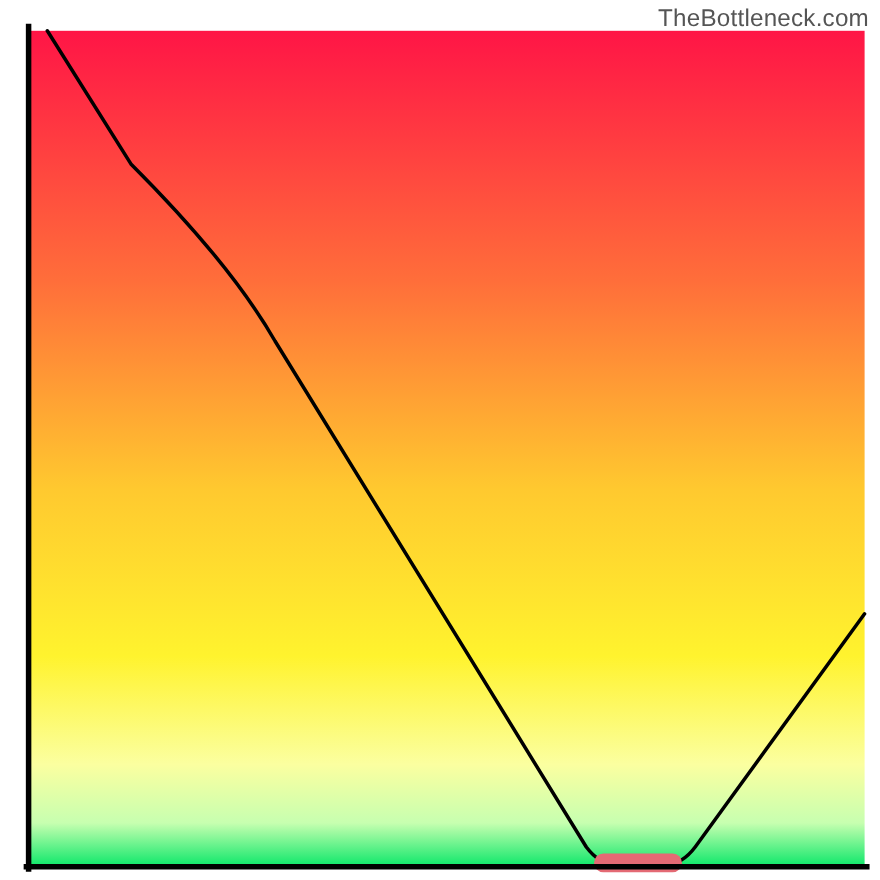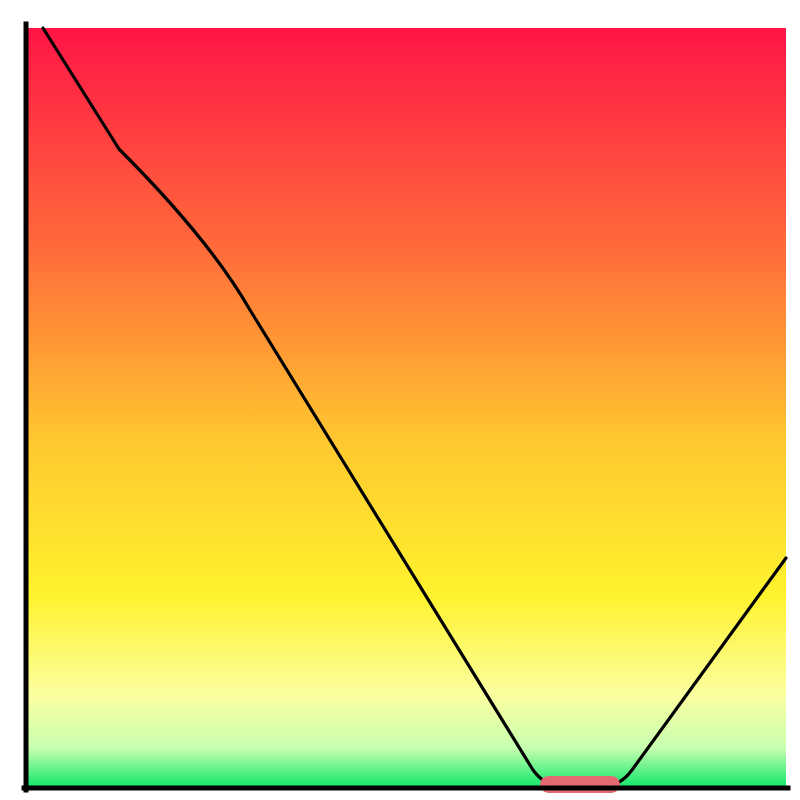--- a/index.html
+++ b/index.html
@@ -26,20 +26,21 @@
     z-index: 20;
   }
   svg {
     display: block;
   }
 </style>
 </head>
 <body>
 
 <div class="container">
+  <div class="watermark">TheBottleneck.com</div>
 
   <svg width="800" height="800" viewBox="0 0 800 800">
     <defs>
       <linearGradient id="bg-grad" x1="0" y1="0" x2="0" y2="1">
         <stop offset="0%" stop-color="#ff1546"></stop>
         <stop offset="30%" stop-color="#ff6e3a"></stop>
         <stop offset="55%" stop-color="#ffc92f"></stop>
         <stop offset="75%" stop-color="#fff32e"></stop>
         <stop offset="88%" stop-color="#fbffa0"></stop>
         <stop offset="95%" stop-color="#c7ffb0"></stop>

